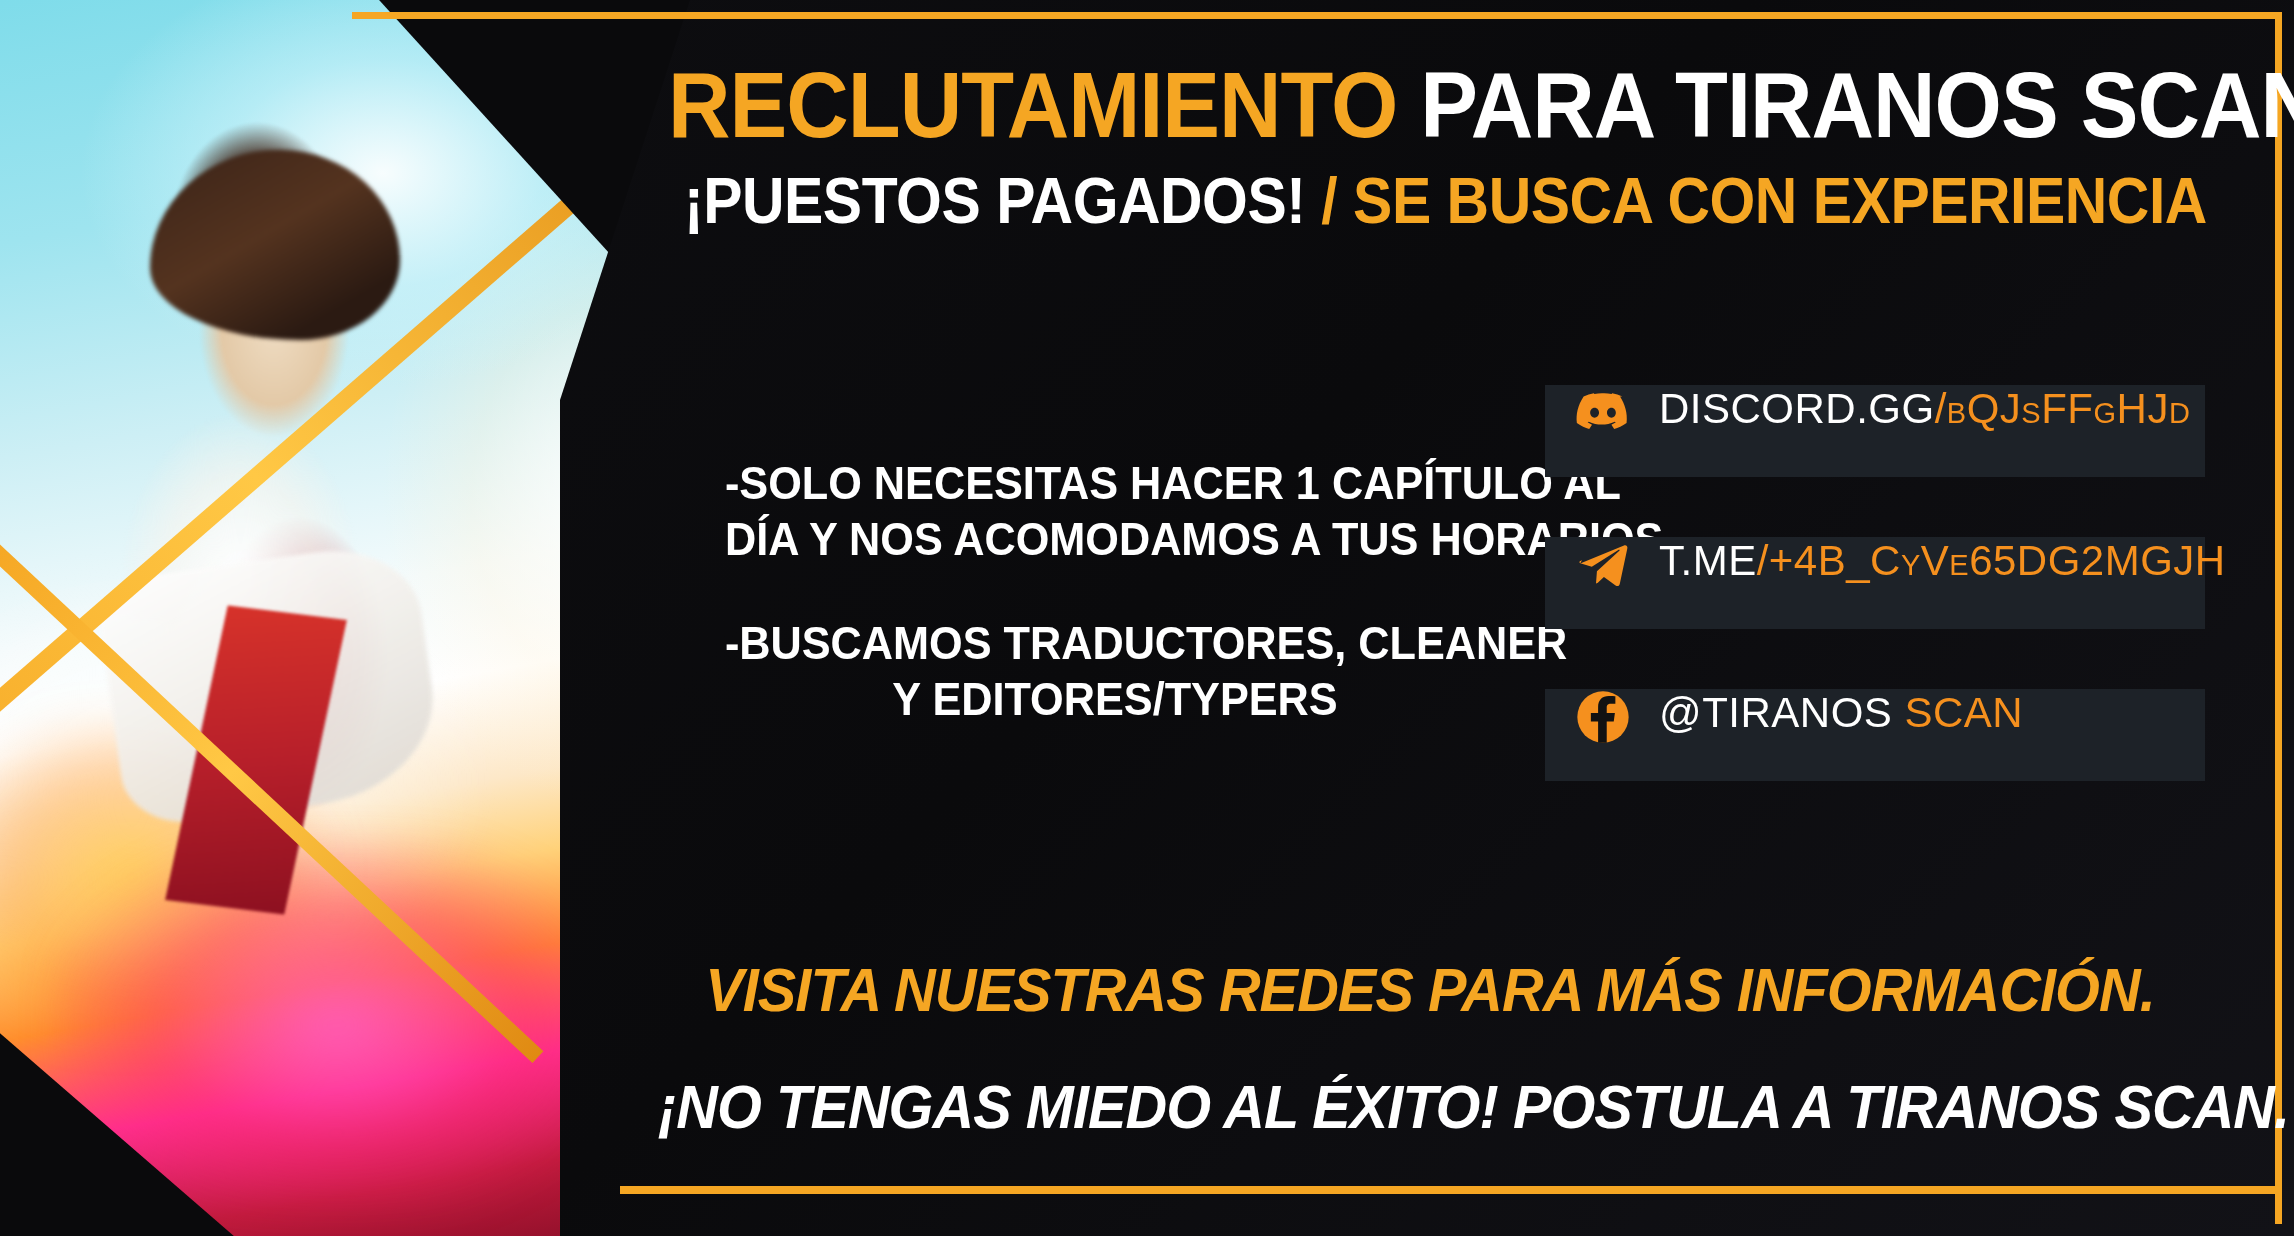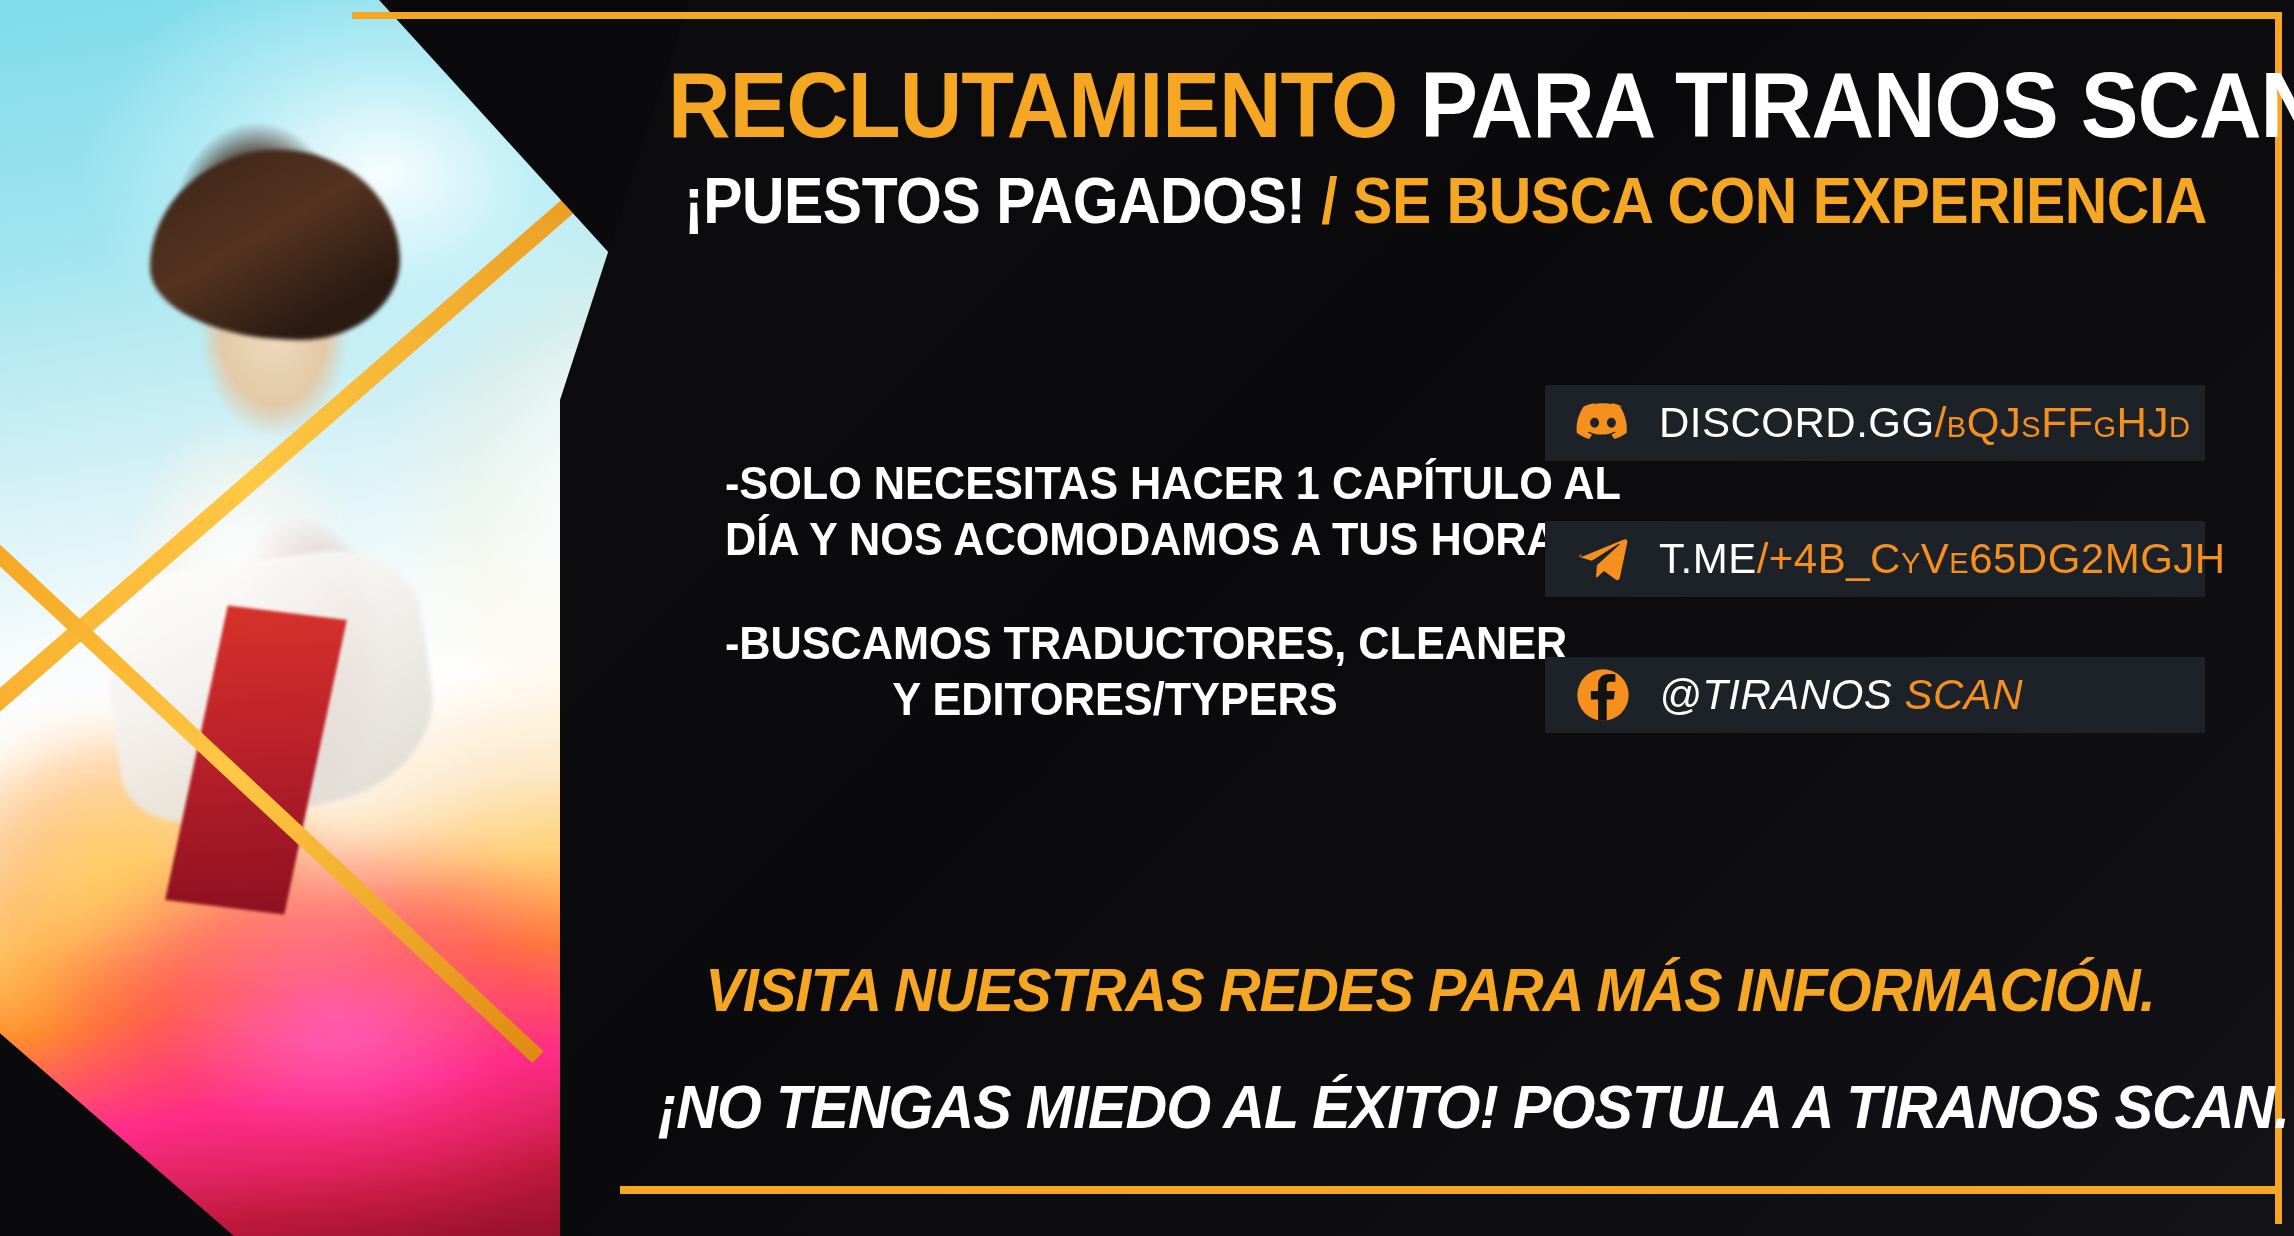--- a/index.html
+++ b/index.html
@@ -182,28 +182,28 @@
   .bullet-2 { text-align:center; }
 
   
   .socials {
     position:absolute;
     left:1545px; top:385px;
     width:660px;
   }
   .social-card {
     display:flex;
-    align-items:center;
+    align-items:flex-start;
     gap:28px;
     background:#1d2228;
-    height:76px;
+    height:92px;
     padding:0 30px;
     margin-bottom:60px;
   }
-  .social-card:last-child { margin-bottom:1px;font-style:italic; }
+  .social-card:last-child { margin-bottom:1px; }
   .social-icon {
     width:56px; height:56px;
     flex:0 0 56px;
     display:flex; align-items:center; justify-content:center;
   }
   .social-text {
     font-size:42px;
     font-weight:normal;
     letter-spacing:0.5px;
     white-space:nowrap;

